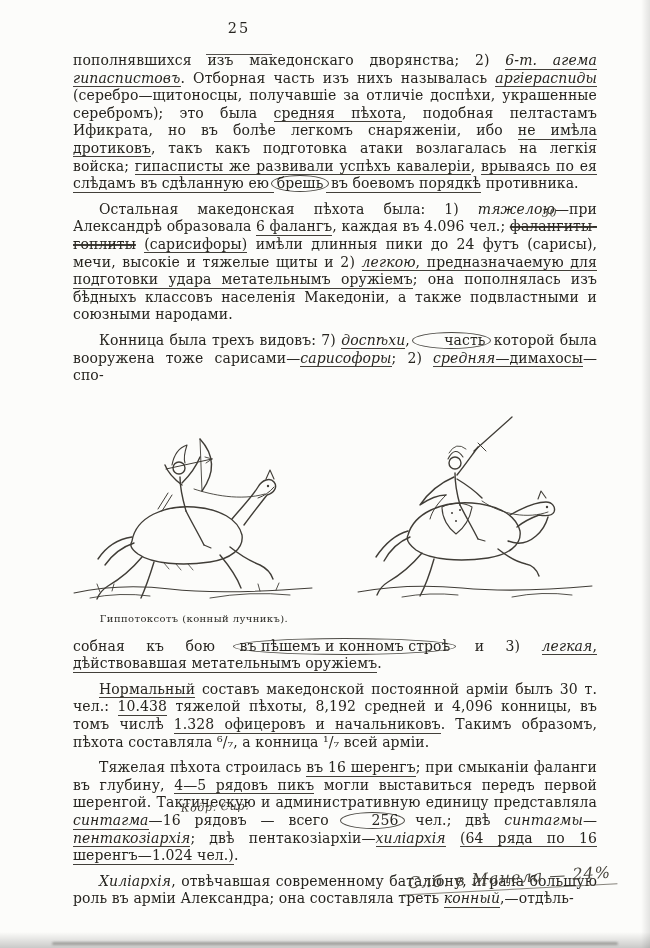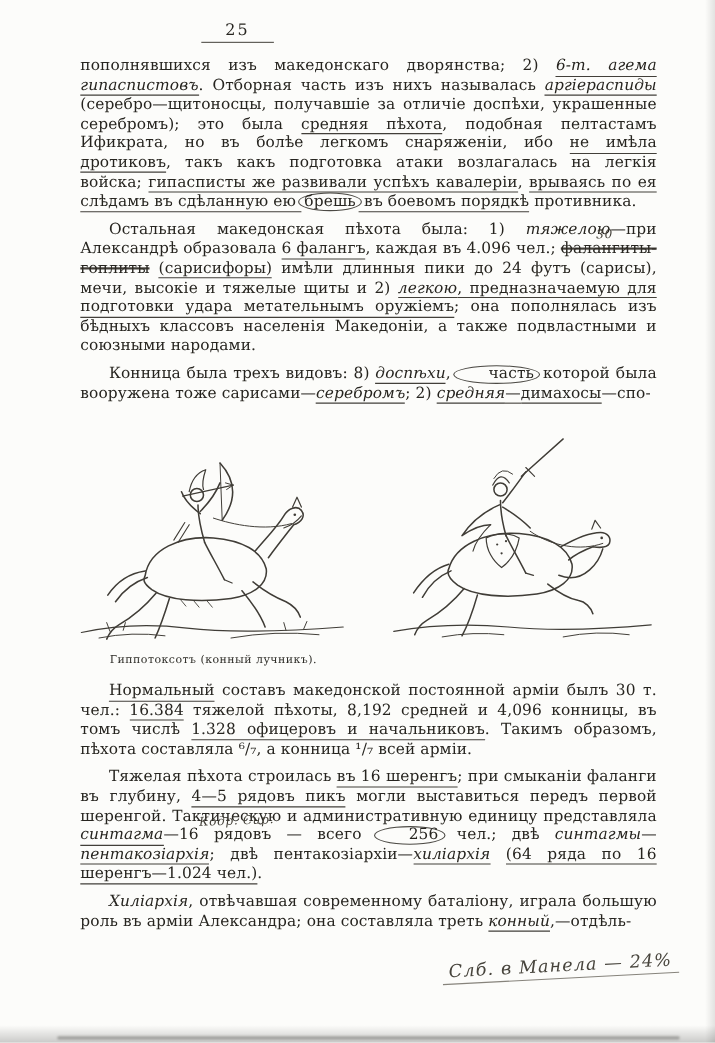--- a/index.html
+++ b/index.html
@@ -3,22 +3,22 @@
 <meta charset="utf-8">
 <style>
   html,body{margin:0;padding:0;background:#e9e9e5;}
   .page{
     position:relative;width:650px;height:948px;margin:0 auto;
     background:#fcfcfa;overflow:hidden;
     font-family:"DejaVu Serif","Liberation Serif",serif;
     color:#26241f;
   }
   .page-number{
-    position:absolute;top:20px;left:183px;width:66px;text-align:center;
-    font-size:14.5px;letter-spacing:2px;padding-bottom:2px;
+    position:absolute;top:20px;left:206px;width:66px;text-align:center;
+    font-size:14.5px;letter-spacing:2px;padding-bottom:18px;
     border-bottom:1.6px solid #53504a;
   }
   .type-area{position:absolute;left:57px;top:52px;width:556px;}
   .para{
     margin:0 16px 8px;font-size:14px;line-height:17.6px;
     text-align:justify;letter-spacing:0.1px;
   }
   .para.indent{text-indent:26px;}
   .s-i{font-style:italic;}
   .s-u{border-bottom:1.5px solid rgba(45,42,36,0.9);padding-bottom:0.5px;}
@@ -66,21 +66,21 @@
 
 <div class="page">
 
   <div class="page-number">25</div>
 
   <div class="type-area">
 
     <div>
         <p class="para"><span>пополнявшихся изъ македонскаго дворянства; 2) </span><span class="s-i s-u">6-т. агема гипаспистовъ</span><span>. Отборная часть изъ нихъ называлась </span><span class="s-i s-u">аргіераспиды</span><span> (серебро—щитоносцы, получавшіе за отличіе доспѣхи, украшенные серебромъ); это была </span><span class="s-u">средняя пѣхота</span><span>, подобная пелтастамъ Ификрата, но въ болѣе легкомъ снаряженіи, ибо </span><span class="s-u">не имѣла дротиковъ</span><span>, такъ какъ подготовка атаки возлагалась на легкія войска; </span><span class="s-u">гипасписты же развивали успѣхъ кавалеріи</span><span>, </span><span class="s-u">врываясь по ея слѣдамъ въ сдѣланную ею </span><span class="s-c">брешь</span><span class="s-u"> въ боевомъ порядкѣ</span><span> противника.</span></p>
         <p class="para indent"><span>Остальная македонская пѣхота была: 1) </span><span class="s-i">тяжелою</span><span>—при Александрѣ образовала </span><span class="s-u">6 фалангъ</span><span>, каждая въ 4.096 чел.; </span><span class="s-st has-note">фалангиты-гоплиты<span class="hw-inline">30</span></span><span> </span><span class="s-u">(сарисифоры)</span><span> имѣли длинныя пики до 24 футъ (сарисы), мечи, высокіе и тяжелые щиты и 2) </span><span class="s-i s-u">легкою</span><span class="s-u">, предназначаемую для подготовки удара метательнымъ оружіемъ</span><span>; она пополнялась изъ бѣдныхъ классовъ населенія Македоніи, а также подвластными и союзными народами.</span></p>
-        <p class="para indent"><span>Конница была трехъ видовъ: 8) </span><span class="s-i s-u">доспѣхи</span><span>, </span><span class="s-c">часть</span><span> которой была вооружена тоже сарисами—</span><span class="s-i s-u">серебромъ</span><span>; 2) </span><span class="s-i s-u">средняя</span><span class="s-u">—</span><span class="s-u">димахосы</span><span>—спо-</span></p>
+        <p class="para indent"><span>Конница была трехъ видовъ: 7) </span><span class="s-i s-u">доспѣхи</span><span>, </span><span class="s-c">часть</span><span> которой была вооружена тоже сарисами—</span><span class="s-i s-u">сарисофоры</span><span>; 2) </span><span class="s-i s-u">средняя</span><span class="s-u">—</span><span class="s-u">димахосы</span><span>—спо-</span></p>
       </div>
 
     <div class="figure-row">
 
       <div class="figure">
         <svg width="268" height="215" viewBox="0 0 268 215">
           <g stroke="#403d37" stroke-width="1.4" fill="none" stroke-linecap="round" stroke-linejoin="round">
             <path d="M14,198 Q60,188 110,194 T252,193" stroke-width="1.1"></path>
             <path d="M30,203 q30,-6 60,-2" stroke-width="0.9"></path>
             <path d="M150,203 q40,-7 80,-3" stroke-width="0.9"></path>
@@ -147,21 +147,22 @@
             <path d="M115,84 C125,90 133,96 140,103"></path>
             <path d="M118,110 C124,122 130,132 136,144"></path>
             <path d="M136,144 l7,2" stroke-width="1.1"></path>
           </g>
         </svg>
       </div>
 
     </div>
 
     <div>
-        <p class="para indent"><span class="s-u">Нормальный</span><span> составъ македонской постоянной арміи былъ 30 т. чел.: </span><span class="s-u">16.384</span><span> тяжелой пѣхоты, 8,192 средней и 4,096 конницы, въ томъ числѣ </span><span class="s-u">1.328 офицеровъ и начальниковъ</span><span>. Такимъ образомъ, пѣхота составляла ⁶/₇, а конница ¹/₇ всей арміи.</span></p>
+        <p class="para"><span>собная къ бою </span><span class="s-c">въ пѣшемъ и конномъ строѣ</span><span> и 3) </span><span class="s-i s-u">легкая</span><span class="s-u">, дѣйствовавшая метательнымъ оружіемъ</span><span>.</span></p>
+        <p class="para indent"><span class="s-u">Нормальный</span><span> составъ македонской постоянной арміи былъ 30 т. чел.: </span><span class="s-u">10.438</span><span> тяжелой пѣхоты, 8,192 средней и 4,096 конницы, въ томъ числѣ </span><span class="s-u">1.328 офицеровъ и начальниковъ</span><span>. Такимъ образомъ, пѣхота составляла ⁶/₇, а конница ¹/₇ всей арміи.</span></p>
         <p class="para indent"><span>Тяжелая пѣхота строилась </span><span class="s-u">въ 16 шеренгъ</span><span>; при смыканіи фаланги въ глубину, </span><span class="s-u">4—5 рядовъ пикъ</span><span> могли выставиться передъ первой шеренгой. Тактическую и административную единицу представляла </span><span class="s-i s-u">синтагма</span><span class="has-note">—16 рядовъ — всего <span class="hw-inline">Кодр. Сир.</span></span><span class="s-c">256</span><span> чел.; двѣ </span><span class="s-i">синтагмы</span><span>—</span><span class="s-i s-u">пентакозіархія</span><span>; двѣ пентакозіархіи—</span><span class="s-i s-u">хиліархія</span><span> </span><span class="s-u">(64 ряда по 16 шеренгъ—1.024 чел.)</span><span>.</span></p>
         <p class="para indent"><span class="s-i">Хиліархія</span><span>, отвѣчавшая современному баталіону, играла большую роль въ арміи Александра; она составляла треть </span><span class="s-i s-u">конный</span><span>,—отдѣль-</span></p>
       </div>
 
   </div>
 
   <div class="hw-bottom">Слб. в Манела — 24%</div>
 
   <div class="scan-edge-right"></div>
   <div class="scan-edge-bottom"></div>

